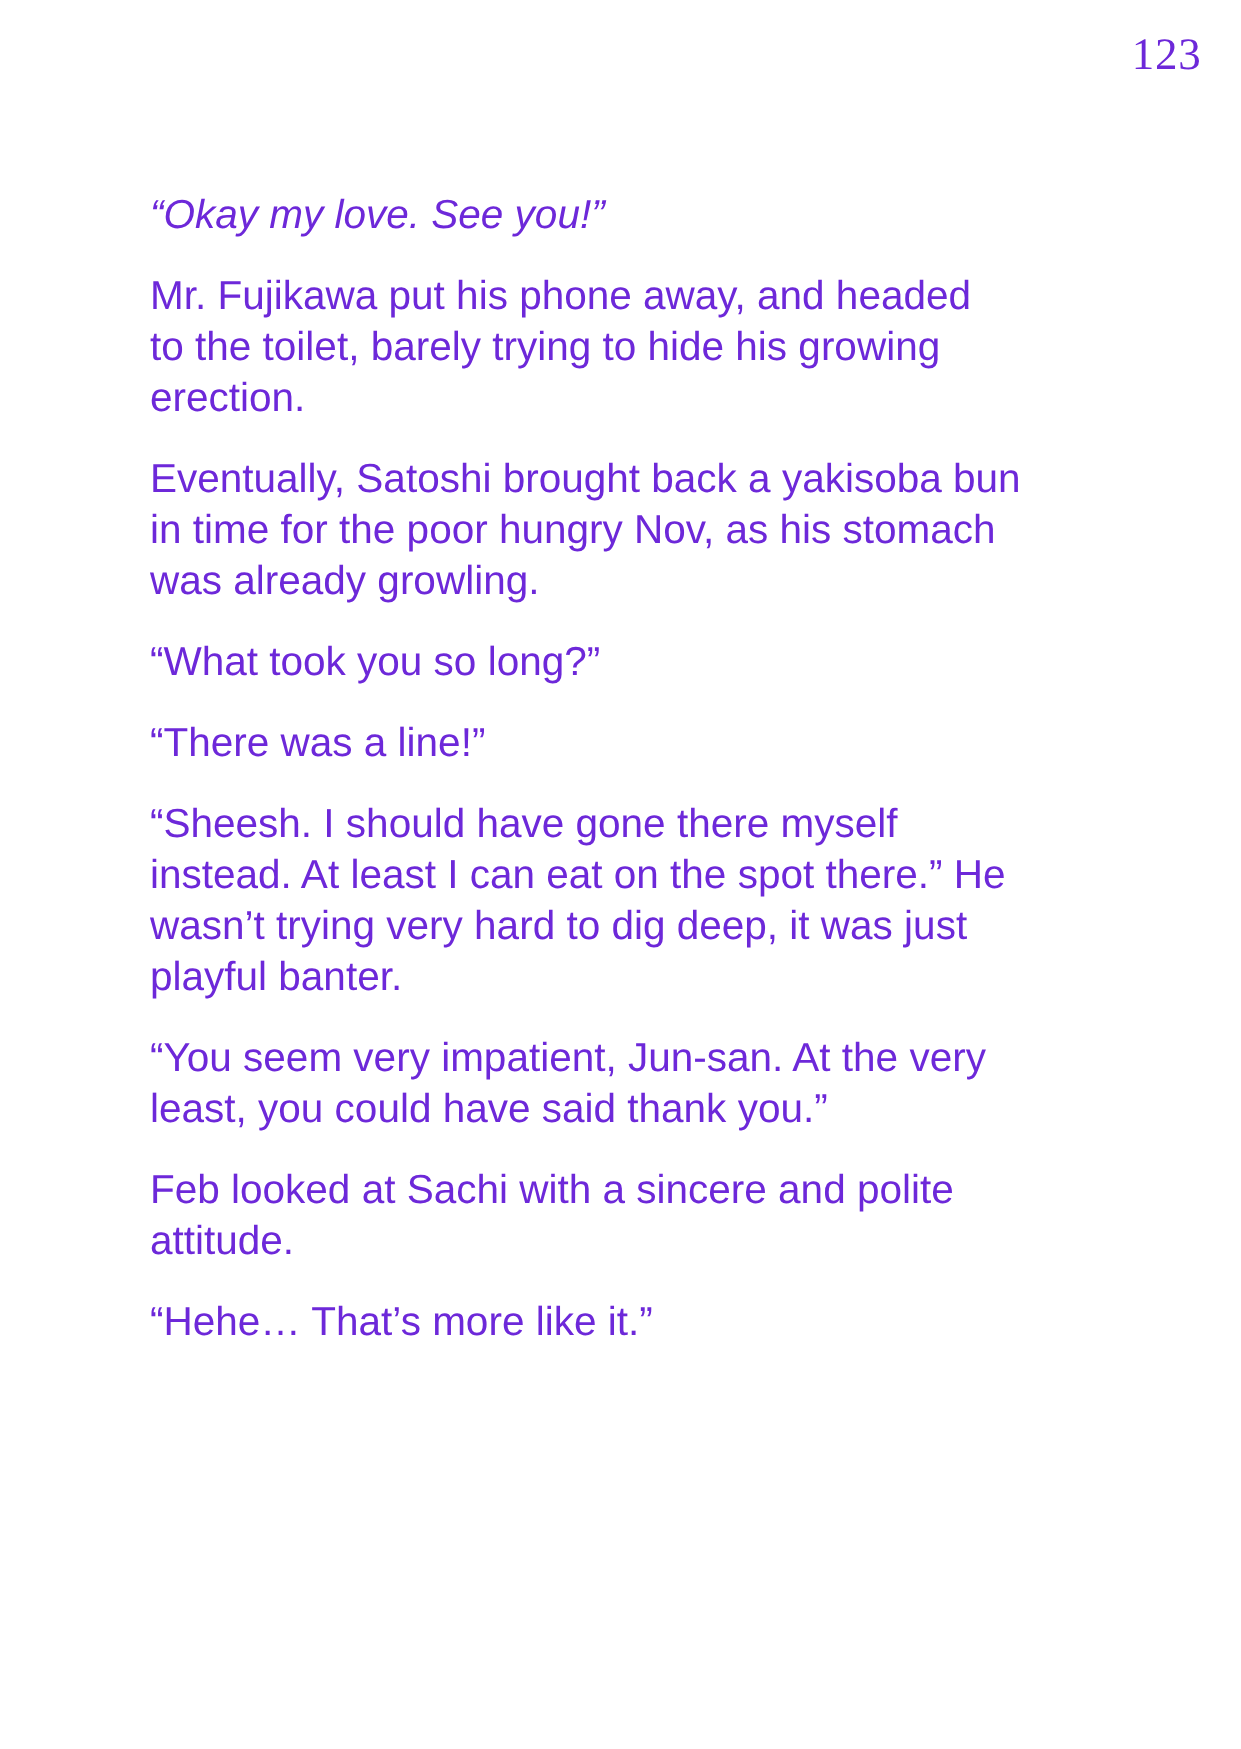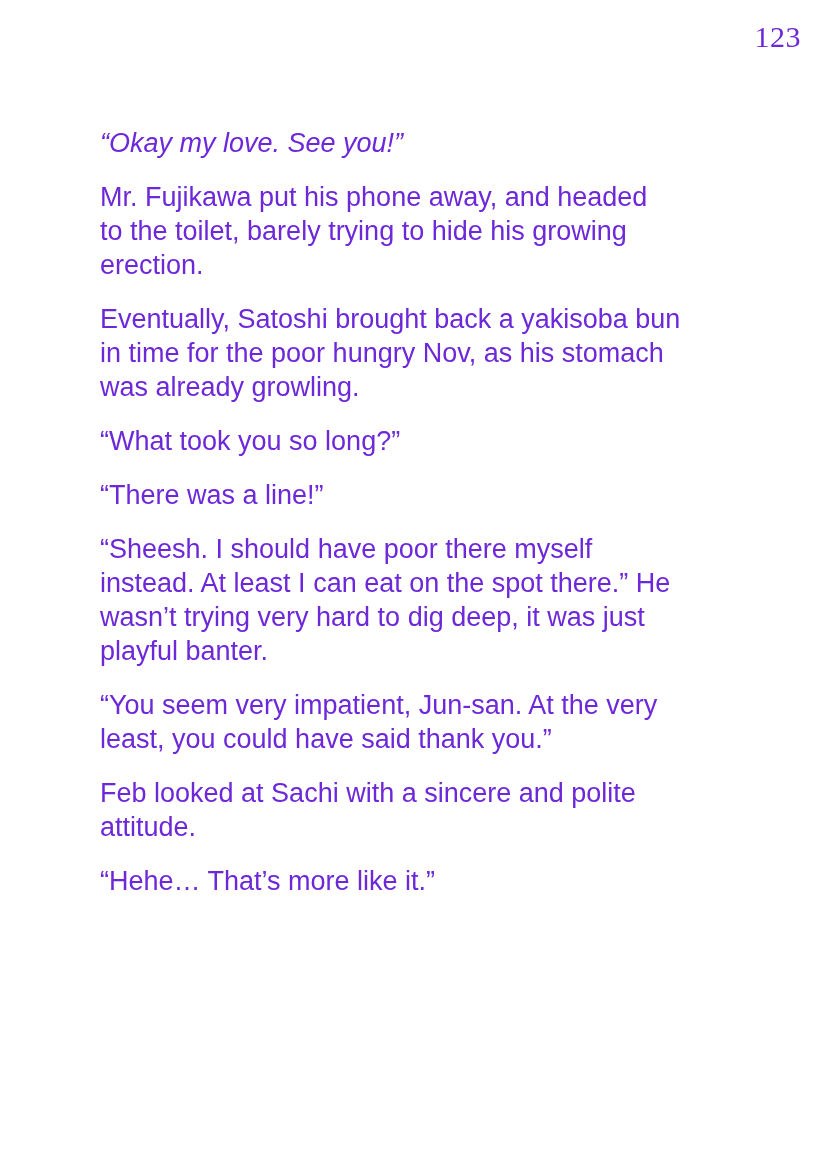--- a/index.html
+++ b/index.html
@@ -58,21 +58,21 @@
 
   <p class="italic">“Okay my love. See you!”</p>
       <p>Mr. Fujikawa put his phone away, and headed
 to the toilet, barely trying to hide his growing
 erection.</p>
       <p>Eventually, Satoshi brought back a yakisoba bun
 in time for the poor hungry Nov, as his stomach
 was already growling.</p>
       <p>“What took you so long?”</p>
       <p>“There was a line!”</p>
-      <p>“Sheesh. I should have poor there myself
+      <p>“Sheesh. I should have gone there myself
 instead. At least I can eat on the spot there.” He
 wasn’t trying very hard to dig deep, it was just
 playful banter.</p>
       <p>“You seem very impatient, Jun-san. At the very
 least, you could have said thank you.”</p>
       <p>Feb looked at Sachi with a sincere and polite
 attitude.</p>
       <p>“Hehe… That’s more like it.”</p>
     </div>
 </div>

